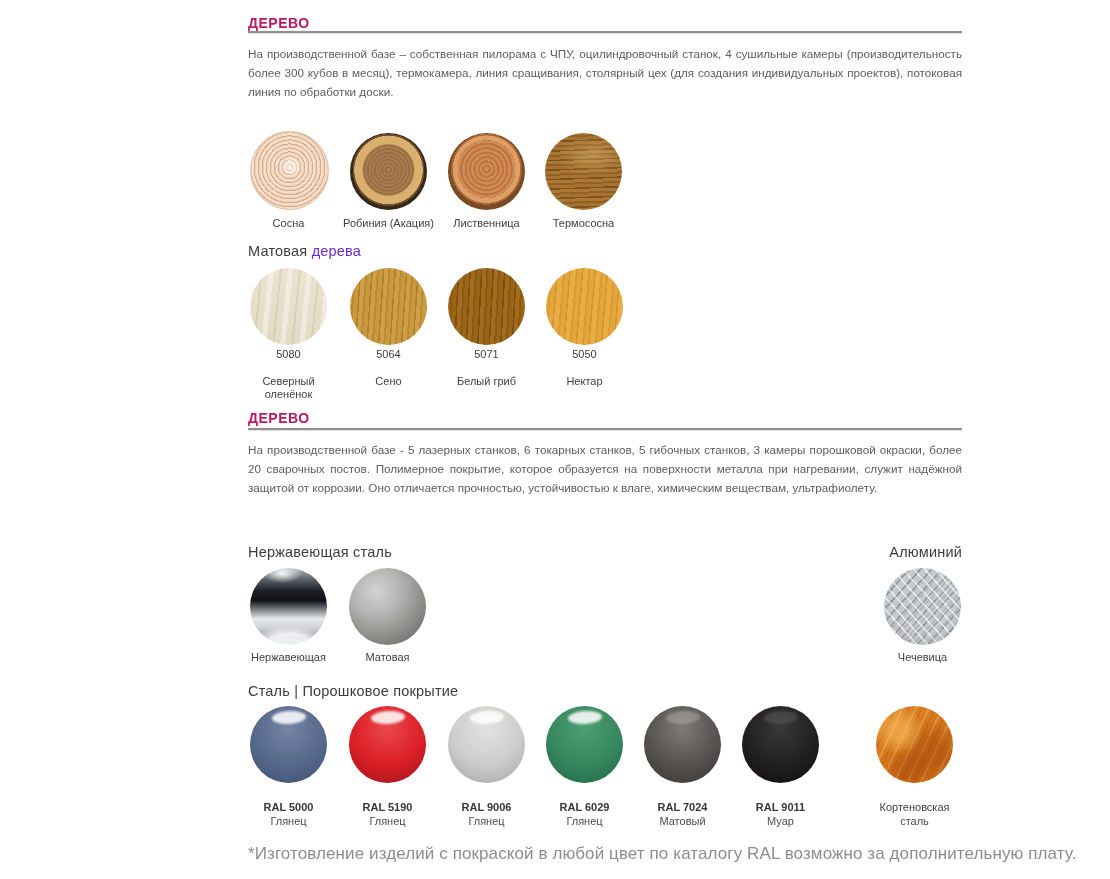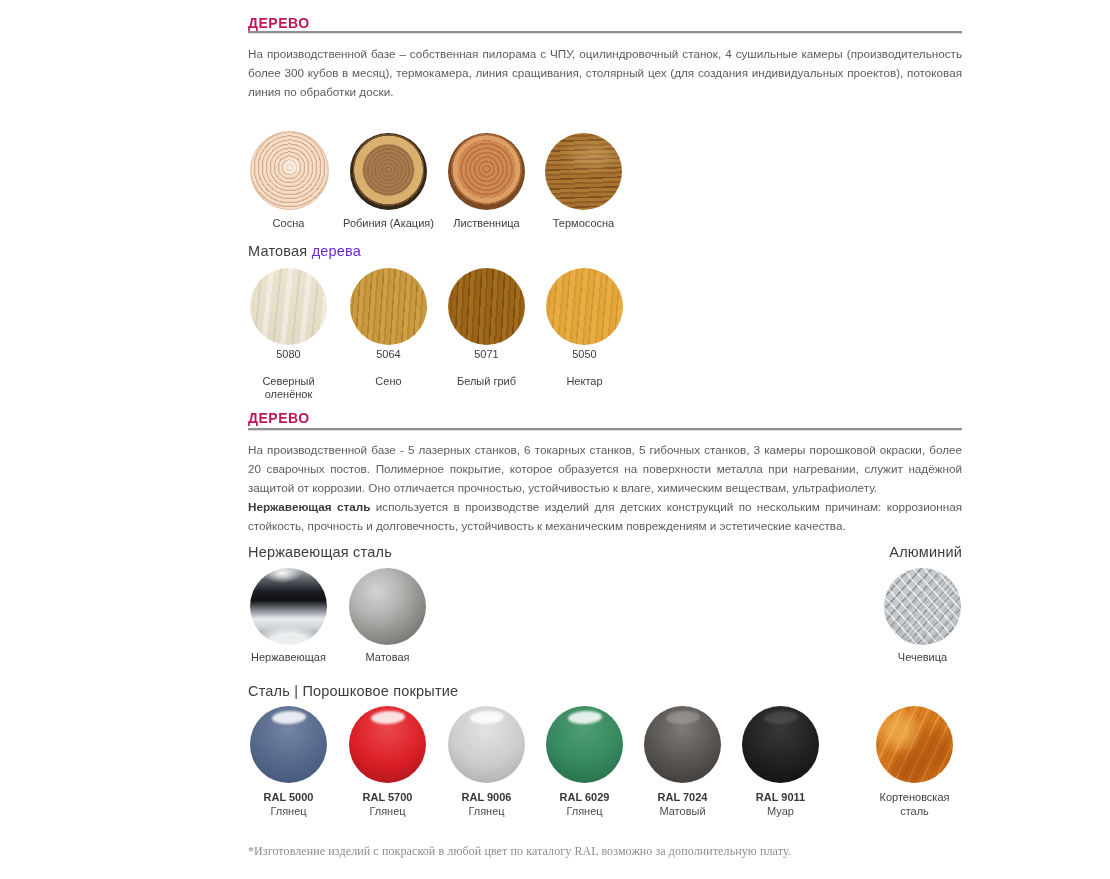--- a/index.html
+++ b/index.html
@@ -25,21 +25,21 @@
   
   .col { position:absolute; width:77px; }
   .disc, .ball { width:77px; height:77px; border-radius:50%; position:relative; }
 
   .sw-label { position:relative; margin-top:7px; font-size:11px; line-height:13px;
               color:#3e3e3e; text-align:center; }
   .sw-label.species { width:130px; margin-left:-26.5px; white-space:nowrap; }
   .sw-label.impname { width:80px; margin-left:-1.5px; margin-top:14px; }
   .sw-label.code    { width:80px; margin-left:-1.5px; margin-top:3px; }
   .sw-label.ballname{ width:110px; margin-left:-16.5px; white-space:nowrap; margin-top:6px; }
-  .ral-label { position:relative; margin-top:8px; width:110px; margin-left:-16.5px; text-align:center; }
+  .ral-label { position:relative; margin-top:18px; width:110px; margin-left:-16.5px; text-align:center; }
   .ral-code   { font-size:11px; line-height:13px; font-weight:bold; color:#383838; white-space:nowrap; }
   .ral-finish { font-size:11px; line-height:13px; color:#4c4c4c; margin-top:1px; white-space:nowrap; }
   .ral-label.regular .ral-code { font-weight:normal; color:#3e3e3e; }
 
   
   .disc.pine {
     background:
       radial-gradient(circle at 52% 45%, rgba(255,255,255,.45) 0 6px, rgba(255,255,255,0) 10px),
       repeating-radial-gradient(circle at 50% 46%, #f3e0cb 0 2px, #eccfb4 2px 3px, #dcab8d 3px 4px);
     border:1px solid #dfc0a4;
@@ -110,21 +110,21 @@
   .disc.corten {
     background:
       radial-gradient(circle at 30% 32%, rgba(250,195,95,.55) 0 12%, rgba(250,195,95,0) 32%),
       radial-gradient(circle at 72% 58%, rgba(160,70,10,.45) 0 16%, rgba(160,70,10,0) 40%),
       radial-gradient(circle at 42% 82%, rgba(150,60,10,.4) 0 10%, rgba(150,60,10,0) 30%),
       repeating-linear-gradient(115deg, rgba(255,205,125,.30) 0 2px, rgba(255,205,125,0) 2px 6px,
                                 rgba(140,60,10,.28) 6px 7px, rgba(140,60,10,0) 7px 12px),
       linear-gradient(145deg, #e28c2d 0%, #d4761c 45%, #c66711 100%);
   }
 
-  .footnote { left:248px; font-size:12px; color:#8d8d8d; letter-spacing:.1px;font-family:Liberation Serif, serif; }
+  .footnote { left:248px; font-size:17px; color:#8d8d8d; letter-spacing:.1px; }
 </style>
 </head>
 <body>
 
 <div class="abs h-big" style="left:248px; top:15px">ДЕРЕВО</div>
 <div class="abs rule" style="top:31px"></div>
 
 <div class="abs para" style="top:44px">
   <p>На производственной базе – собственная пилорама с ЧПУ, оцилиндровочный станок, 4 сушильные камеры (производительность более 300 кубов в месяц), термокамера, линия сращивания, столярный цех (для создания индивидуальных проектов), потоковая линия по обработки доски.</p>
 </div>
@@ -167,21 +167,20 @@
   <div class="disc i5050"></div>
   <div class="sw-label code">5050</div>
   <div class="sw-label impname">Нектар</div>
 </div>
 
 <div class="abs h-big" style="left:248px; top:410px">ДЕРЕВО</div>
 <div class="abs rule" style="top:428px"></div>
 
 <div class="abs para" style="top:440px">
   <p>На производственной базе - 5 лазерных станков, 6 токарных станков, 5 гибочных станков, 3 камеры порошковой окраски, более 20 сварочных постов. Полимерное покрытие, которое образуется на поверхности металла при нагревании, служит надёжной защитой от коррозии. Оно отличается прочностью, устойчивостью к влаге, химическим веществам, ультрафиолету.</p>
-  <p><strong>Нержавеющая сталь</strong><span> используется в производстве изделий для детских конструкций по нескольким причинам: коррозионная стойкость, прочность и долговечность, устойчивость к механическим повреждениям и эстетические качества.</span></p>
 </div>
 
 <div class="abs h-sub" style="left:248px; top:544px">Нержавеющая сталь</div>
 <div class="abs h-sub" style="right:148px; top:544px">Алюминий</div>
 
 <div class="col" style="left:250px; top:568px">
   <div class="ball mirror"></div>
   <div class="sw-label ballname">Нержавеющая</div>
 </div>
 <div class="col" style="left:349px; top:568px">
@@ -199,21 +198,21 @@
 <div class="col" style="left:250px; top:706px">
   <div class="ball ral" style="--light: #7485a5; --base: #57698c; --dark: #3e5072;"></div>
   <div class="ral-label">
     <div class="ral-code">RAL 5000</div>
     <div class="ral-finish">Глянец</div>
   </div>
 </div>
 <div class="col" style="left:349px; top:706px">
   <div class="ball ral" style="--light: #ea474c; --base: #dc2027; --dark: #9e1217;"></div>
   <div class="ral-label">
-    <div class="ral-code">RAL 5700</div>
+    <div class="ral-code">RAL 5190</div>
     <div class="ral-finish">Глянец</div>
   </div>
 </div>
 <div class="col" style="left:448px; top:706px">
   <div class="ball ral" style="--light: #e4e2e1; --base: #cfcdcc; --dark: #a7a5a3;"></div>
   <div class="ral-label">
     <div class="ral-code">RAL 9006</div>
     <div class="ral-finish">Глянец</div>
   </div>
 </div>

